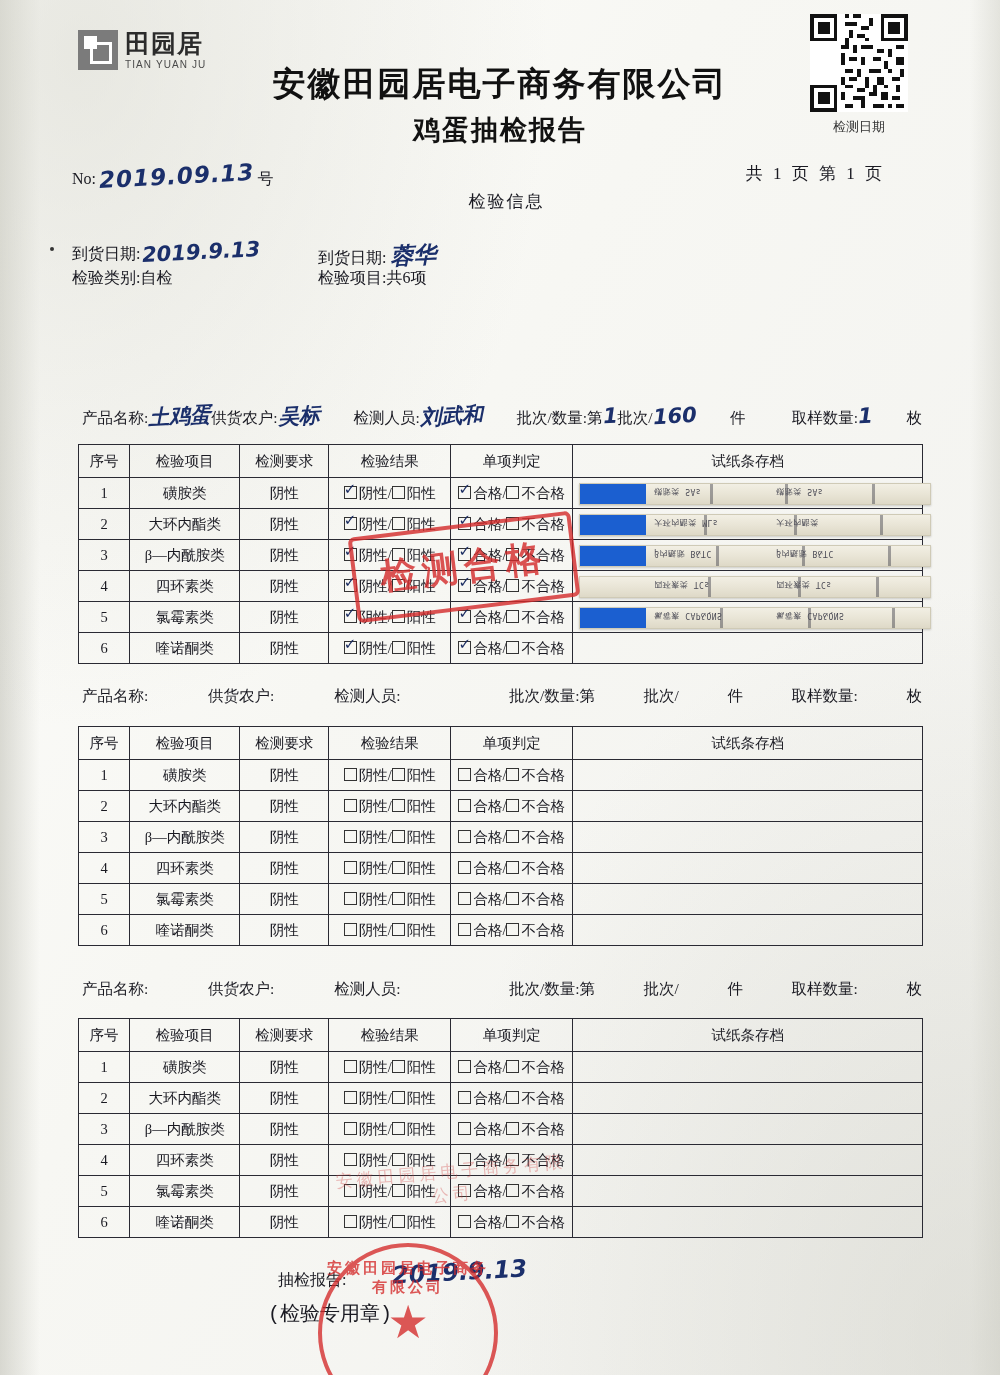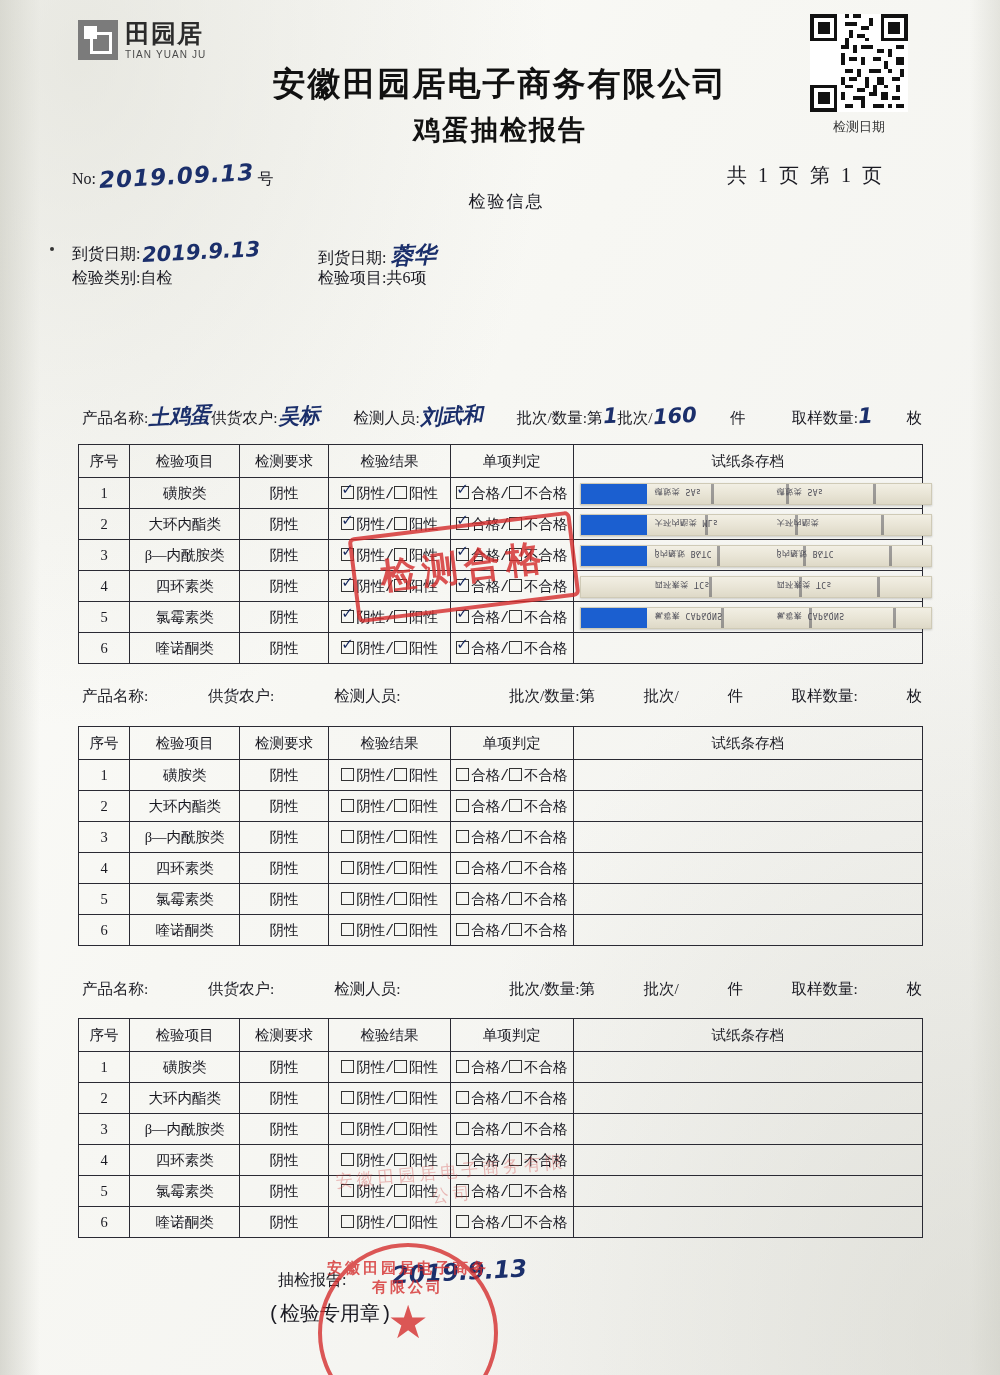--- a/index.html
+++ b/index.html
@@ -29,21 +29,21 @@
       radial-gradient(ellipse at 98% 98%, rgba(205,205,195,0.5) 0%, rgba(255,255,255,0) 40%),
       linear-gradient(90deg, rgba(190,190,180,0.55) 0px, rgba(255,255,255,0) 40px),
       linear-gradient(-90deg, rgba(200,200,190,0.4) 0px, rgba(255,255,255,0) 30px);
     pointer-events: none;
   }
 
   
   .logo {
     position: absolute;
     left: 78px;
-    top: 12px;
+    top: 22px;
     width: 140px;
     height: 56px;
     display: flex;
     align-items: center;
     gap: 7px;
   }
   .logo-mark {
     width: 40px;
     height: 40px;
     background: #7b7b7b;
@@ -141,21 +141,21 @@
   }
   .no-value {
     font-size: 23px;
     letter-spacing: 1px;
   }
 
   .pages {
     position: absolute;
     right: 115px;
     top: 162px;
-    font-size: 20px;
+    font-size: 17px;
     letter-spacing: 3px;
   }
 
   .section-title {
     position: absolute;
     left: 0; right: 0;
     text-align: center;
     font-size: 17px;
     letter-spacing: 2px;
   }
@@ -255,21 +255,21 @@
   }
   .cb.checked::after {
     content: "✓";
     position: absolute;
     left: -1px;
     top: -7px;
     font-size: 15px;
     color: #15275e;
     font-family: "DejaVu Sans", sans-serif;
   }
-  .opt { white-space: nowrap; font-family: Liberation Mono, monospace; }
+  .opt { white-space: nowrap; }
 
   
   .strip-wrap {
     position: relative;
     width: 100%;
     height: 26px;
   }
   .strip {
     position: absolute;
     left: 4px;

